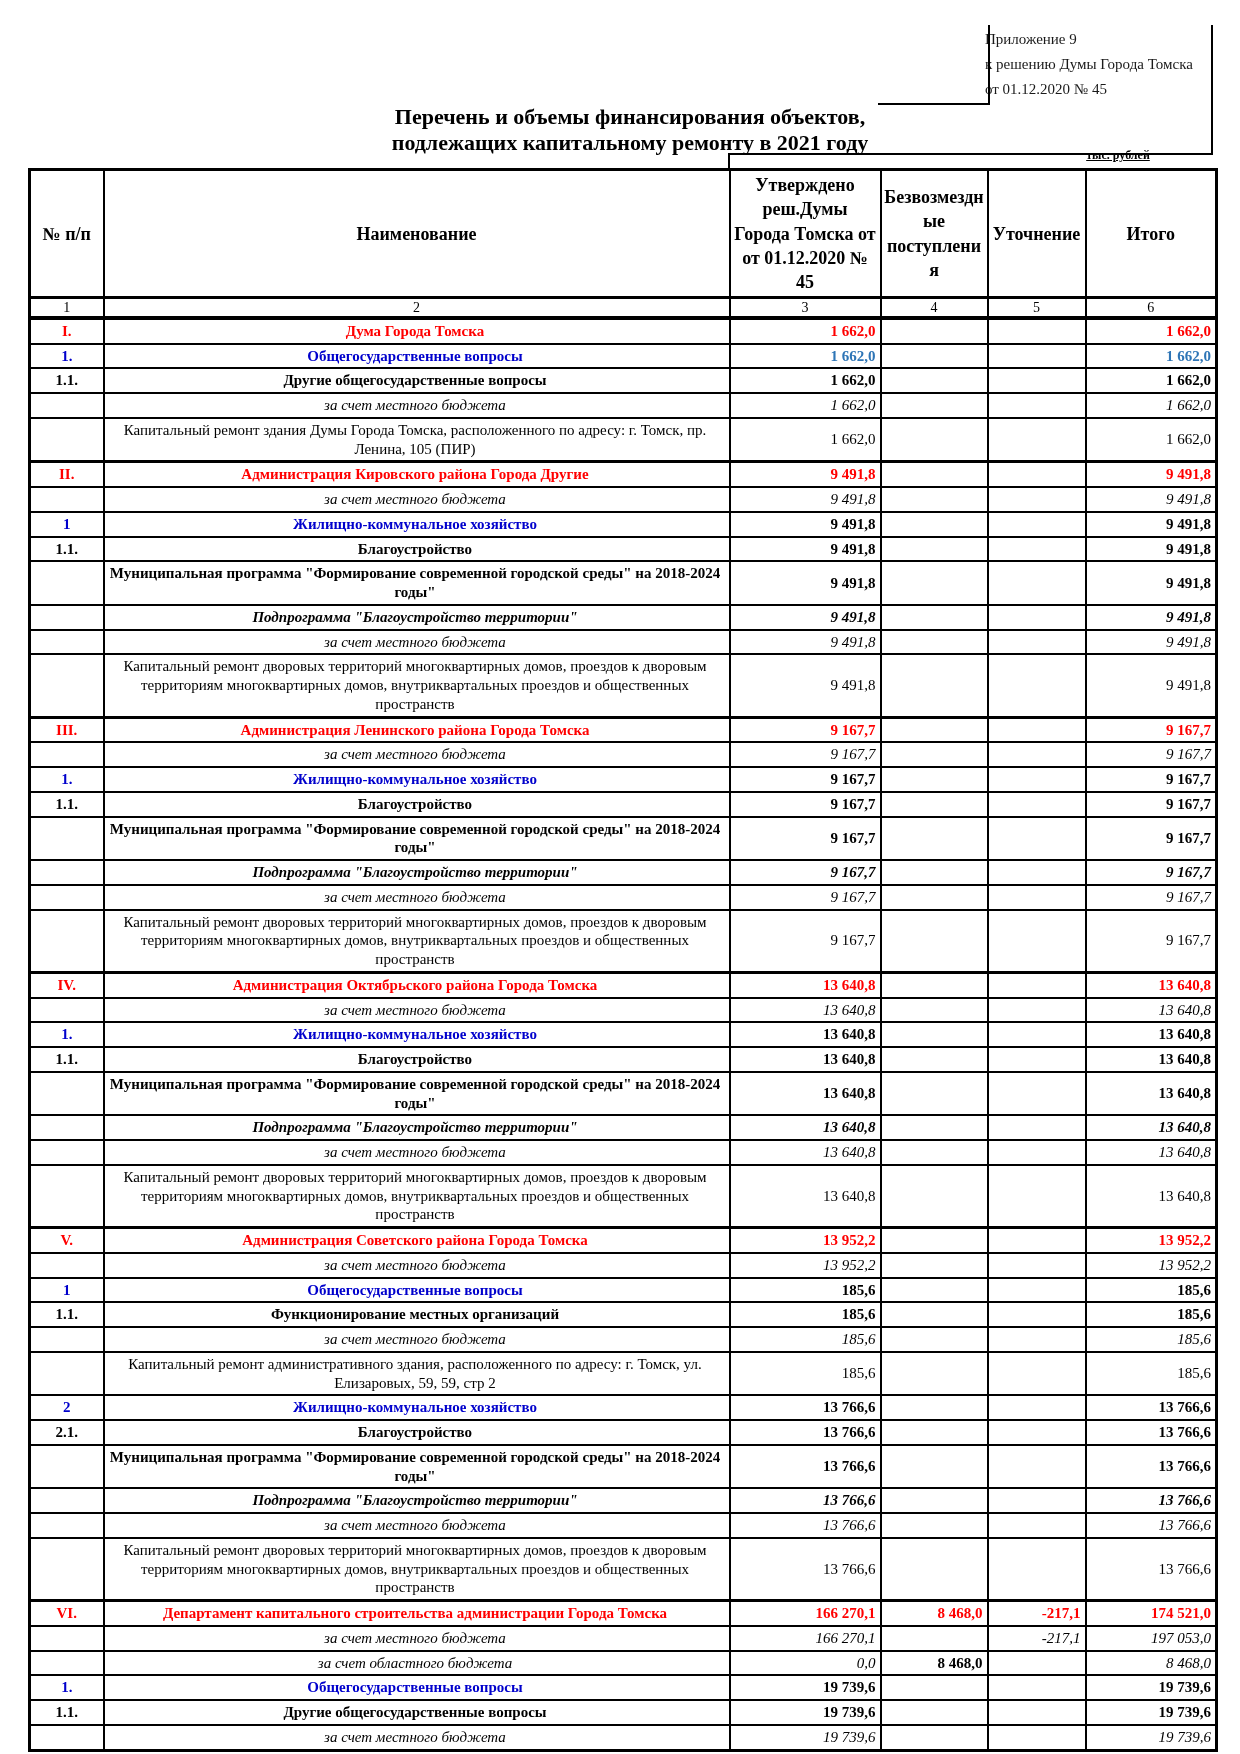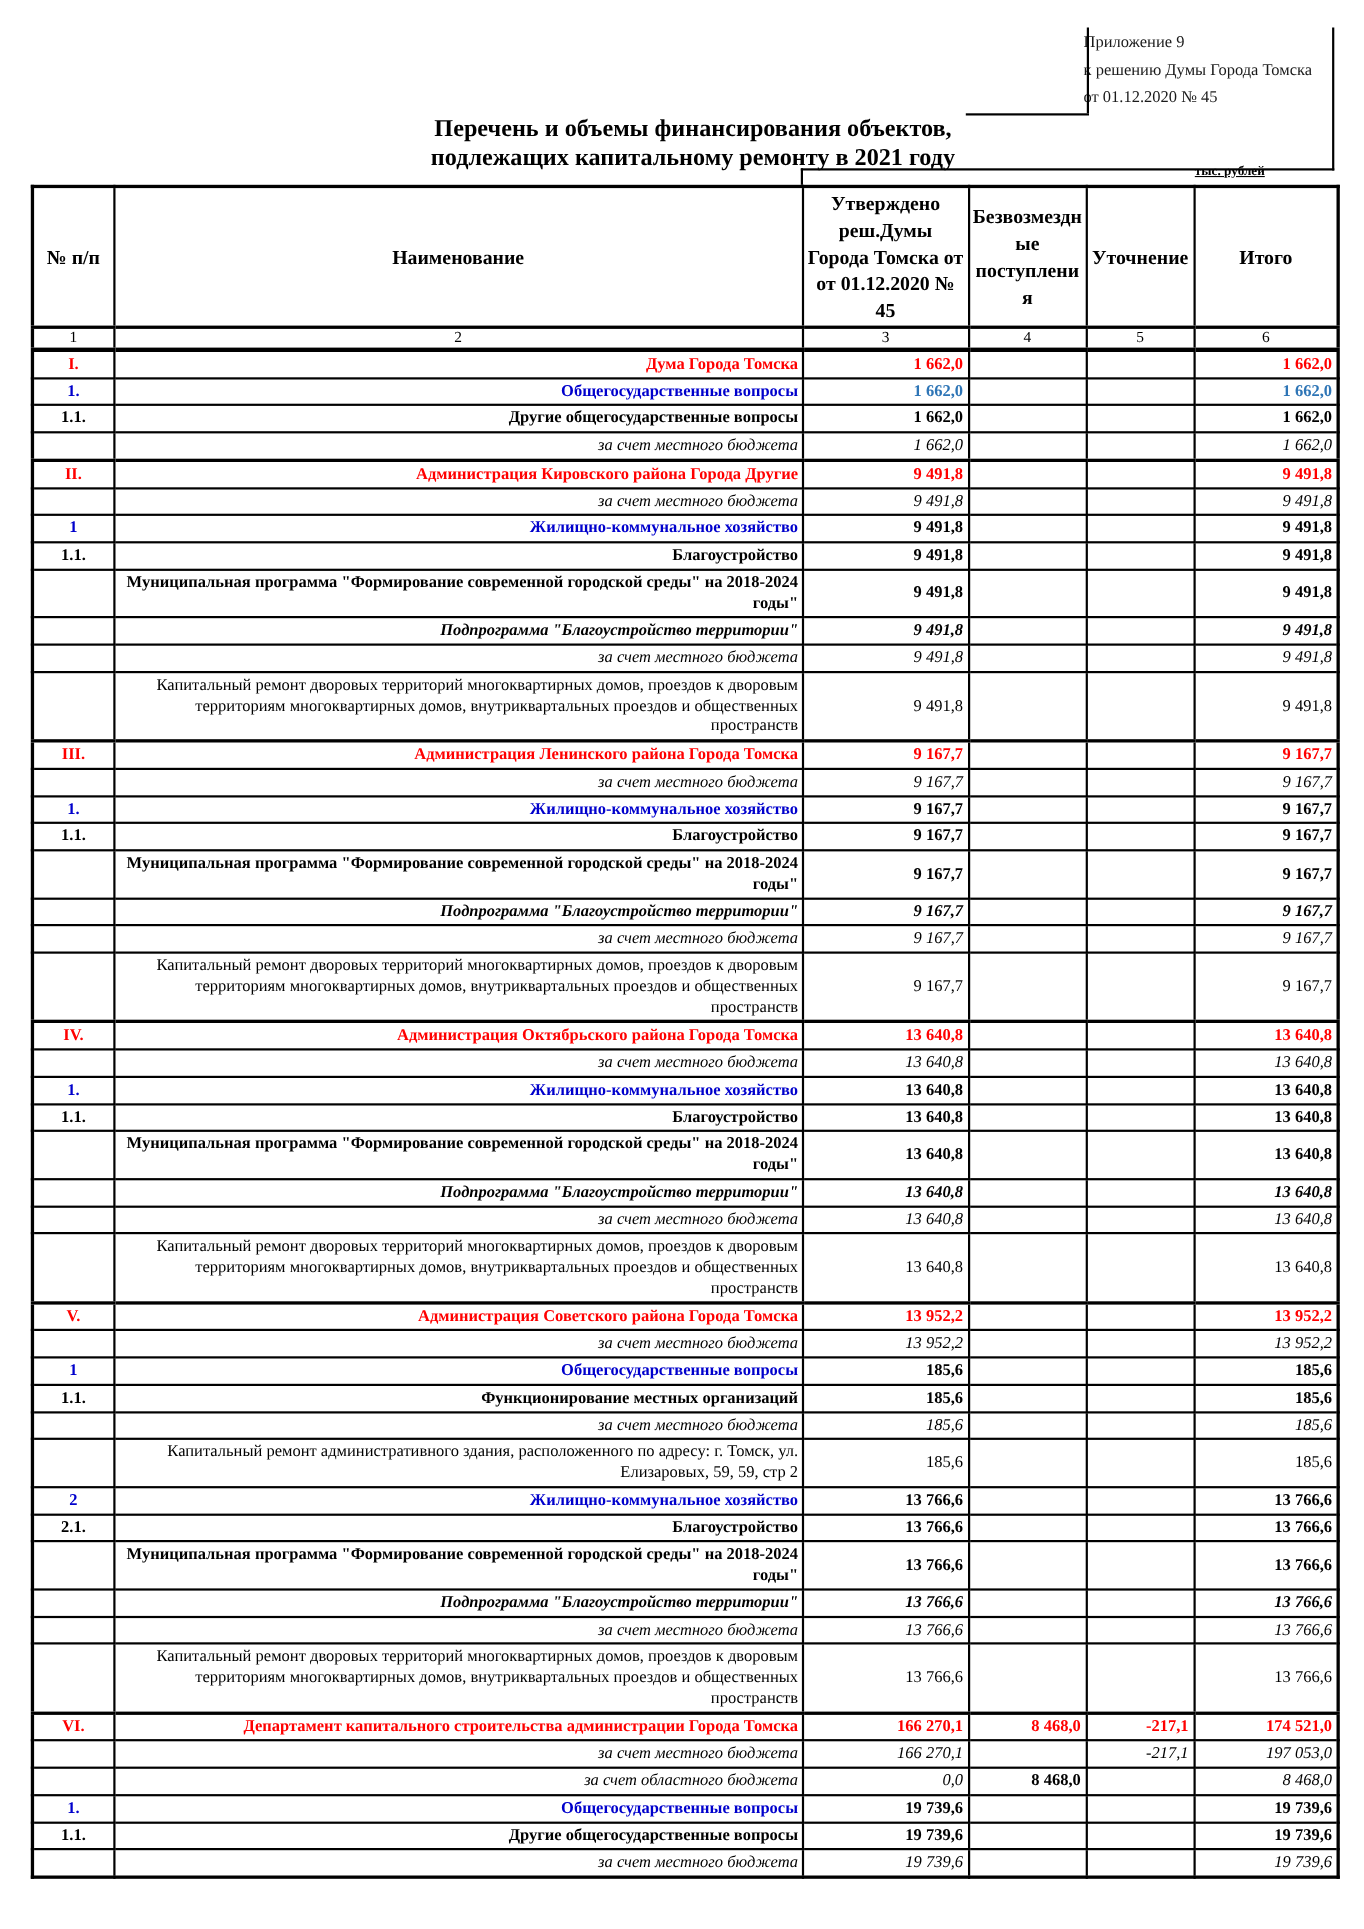--- a/index.html
+++ b/index.html
@@ -36,21 +36,21 @@
   }
   .fin thead th.wrap-any { overflow-wrap: anywhere; }
   .fin tr.colnum td {
     height: 20px; font-size: 14px; font-weight: normal; text-align: center;
     vertical-align: middle; border-bottom: 4px solid #000; padding: 0 2px;
   }
   .fin tbody td {
     font-size: 15px; line-height: 1.25; padding: 2px 3px; vertical-align: middle;
   }
   .fin tbody td.num  { text-align: center; }
-  .fin tbody td.name { text-align: right; padding-left: 0; }
+  .fin tbody td.name { text-align: center; padding-left: 0; }
   .fin tbody td.c3, .fin tbody td.c4, .fin tbody td.c5, .fin tbody td.c6 {
     text-align: right; padding-right: 4px;
   }
   
   tr.section td { color: var(--red); font-weight: bold; border-top: 3px solid #000; }
   tr.blue td, tr.bluevals td, tr.sub td, tr.program td { font-weight: bold; }
   tr.blue td.num, tr.blue td.name,
   tr.bluevals td.num, tr.bluevals td.name { color: var(--blue); }
   tr.bluevals td.c3, tr.bluevals td.c6 { color: var(--valblue); }
   tr.subprogram td { font-weight: bold; font-style: italic; }
@@ -133,20 +133,28 @@
         <td class="c6">1 662,0</td>
       </tr>
       <tr class="budget">
         <td class="num"></td>
         <td class="name">за счет местного бюджета</td>
         <td class="c3">1 662,0</td>
         <td class="c4"></td>
         <td class="c5"></td>
         <td class="c6">1 662,0</td>
       </tr>
+      <tr class="object">
+        <td class="num"></td>
+        <td class="name">Капитальный ремонт здания Думы Города Томска, расположенного по адресу: г. Томск, пр. Ленина, 105 (ПИР)</td>
+        <td class="c3">1 662,0</td>
+        <td class="c4"></td>
+        <td class="c5"></td>
+        <td class="c6">1 662,0</td>
+      </tr>
       <tr class="section">
         <td class="num">II.</td>
         <td class="name">Администрация Кировского района Города Другие</td>
         <td class="c3">9 491,8</td>
         <td class="c4"></td>
         <td class="c5"></td>
         <td class="c6">9 491,8</td>
       </tr>
       <tr class="budget">
         <td class="num"></td>

